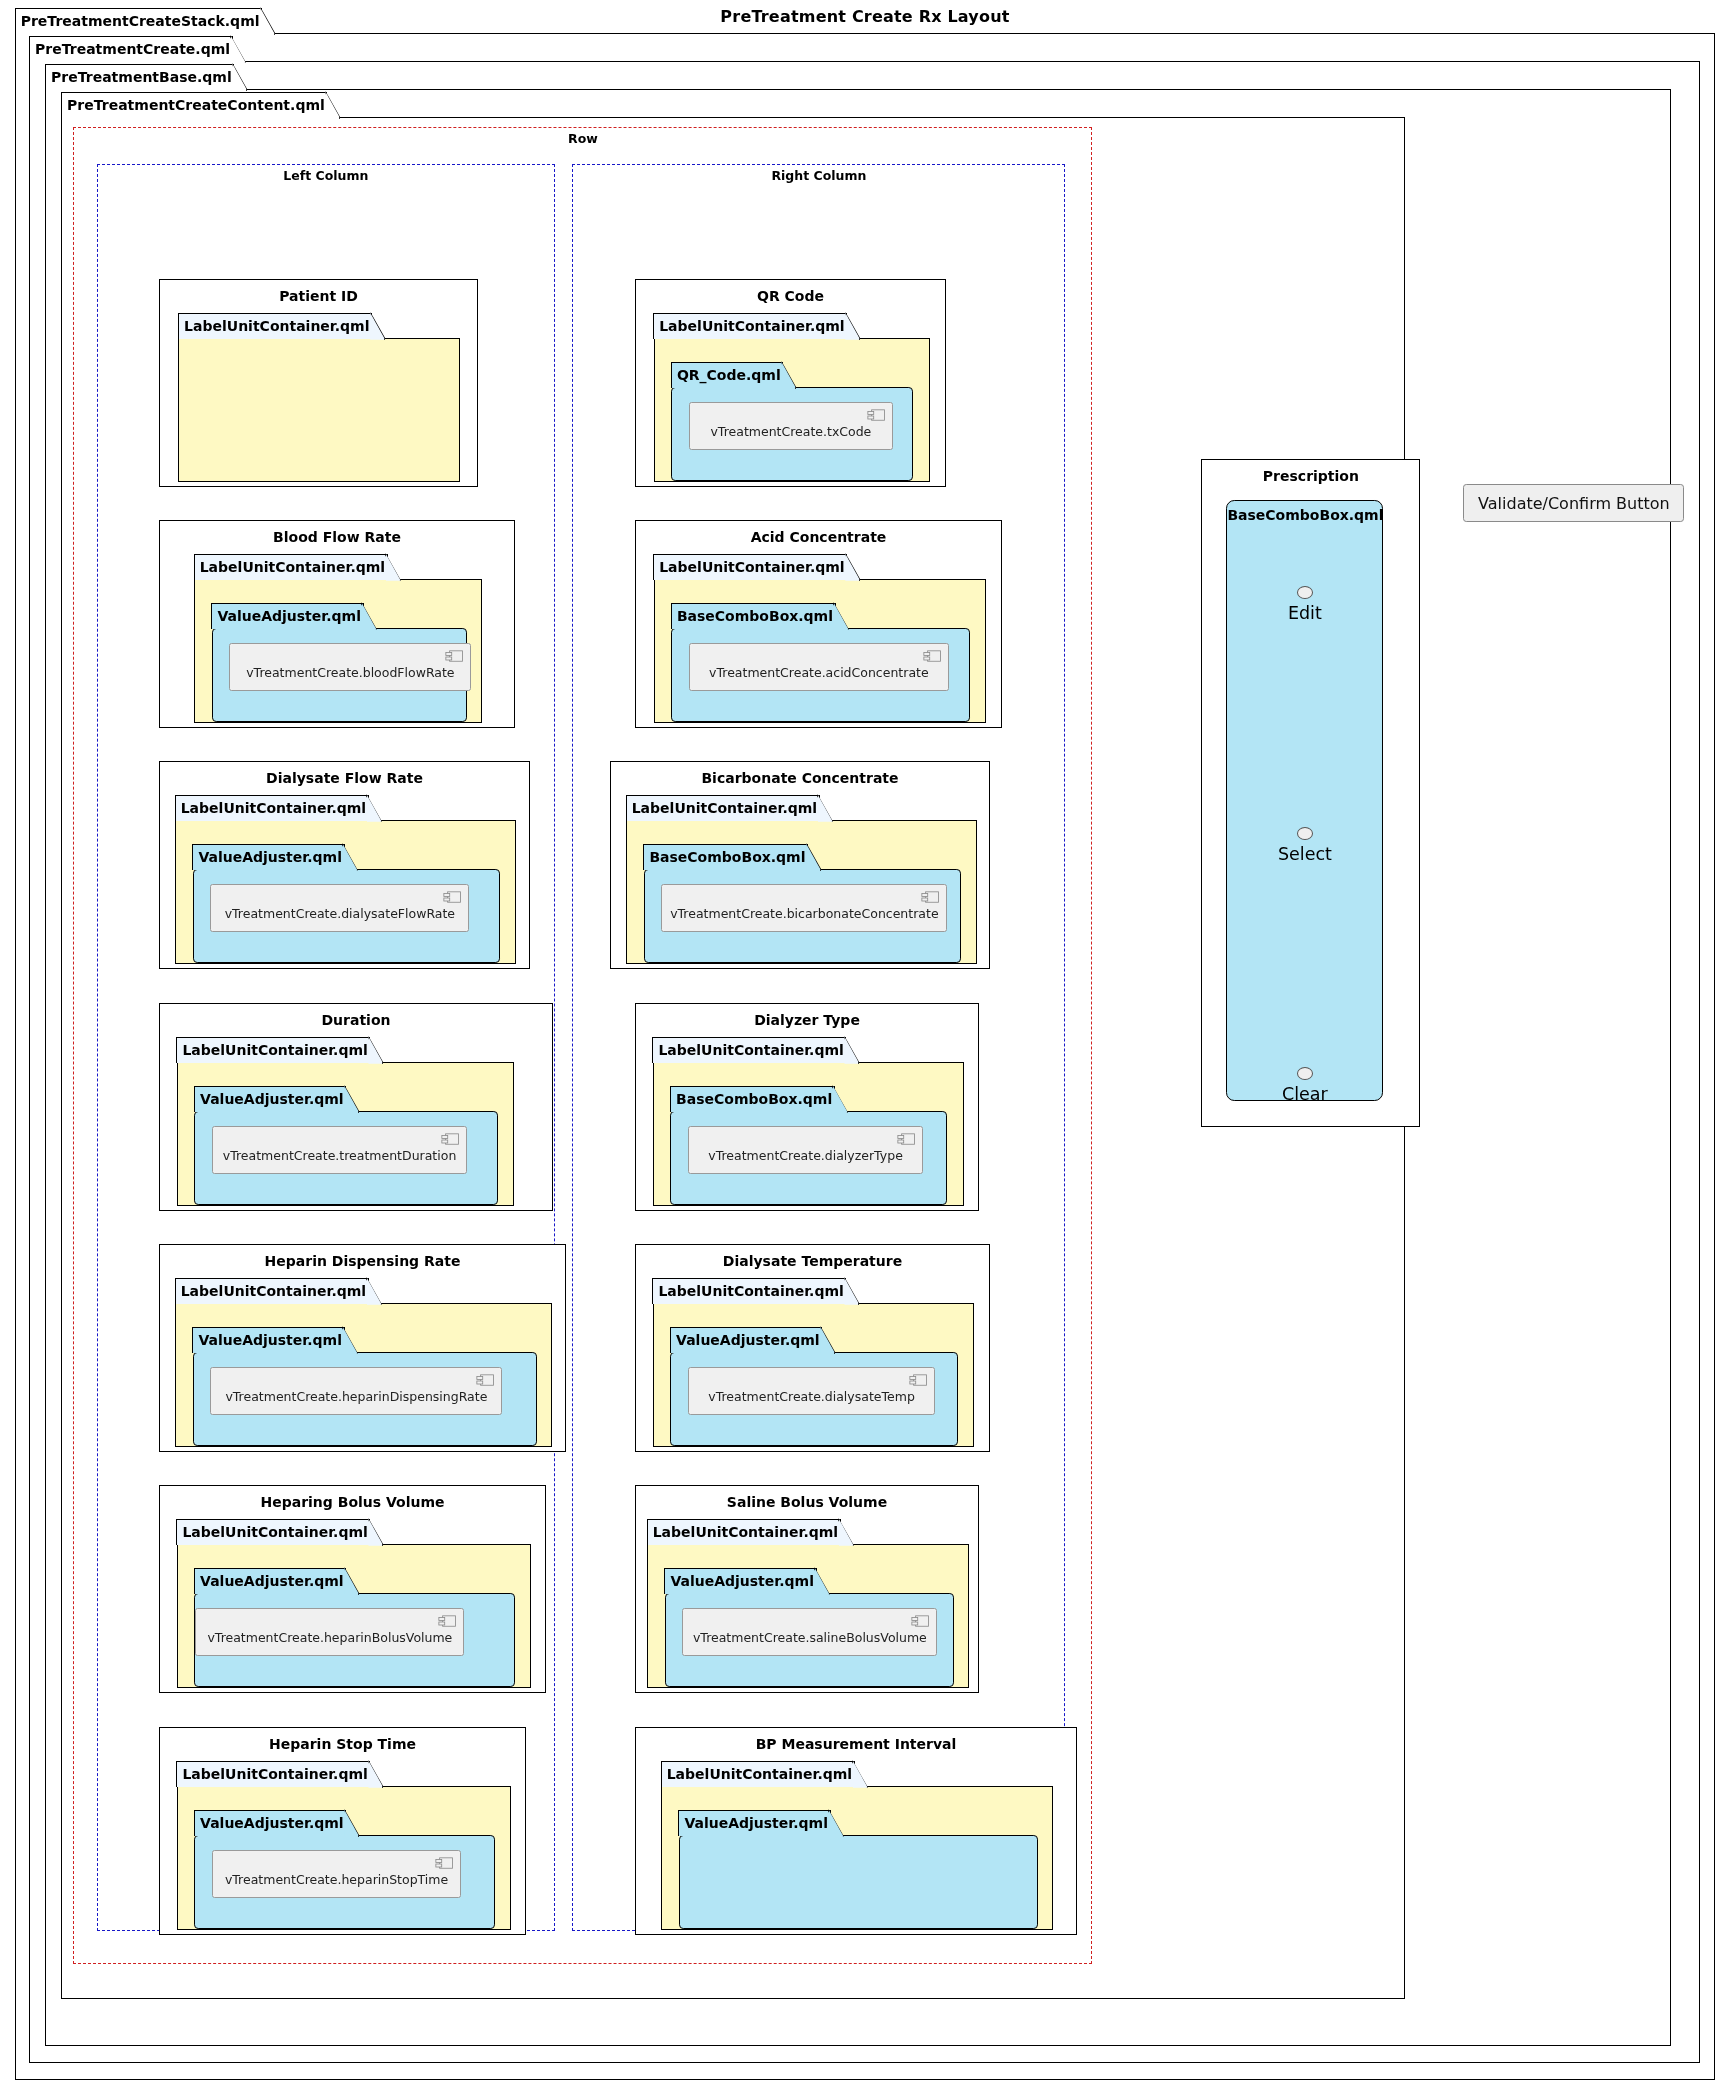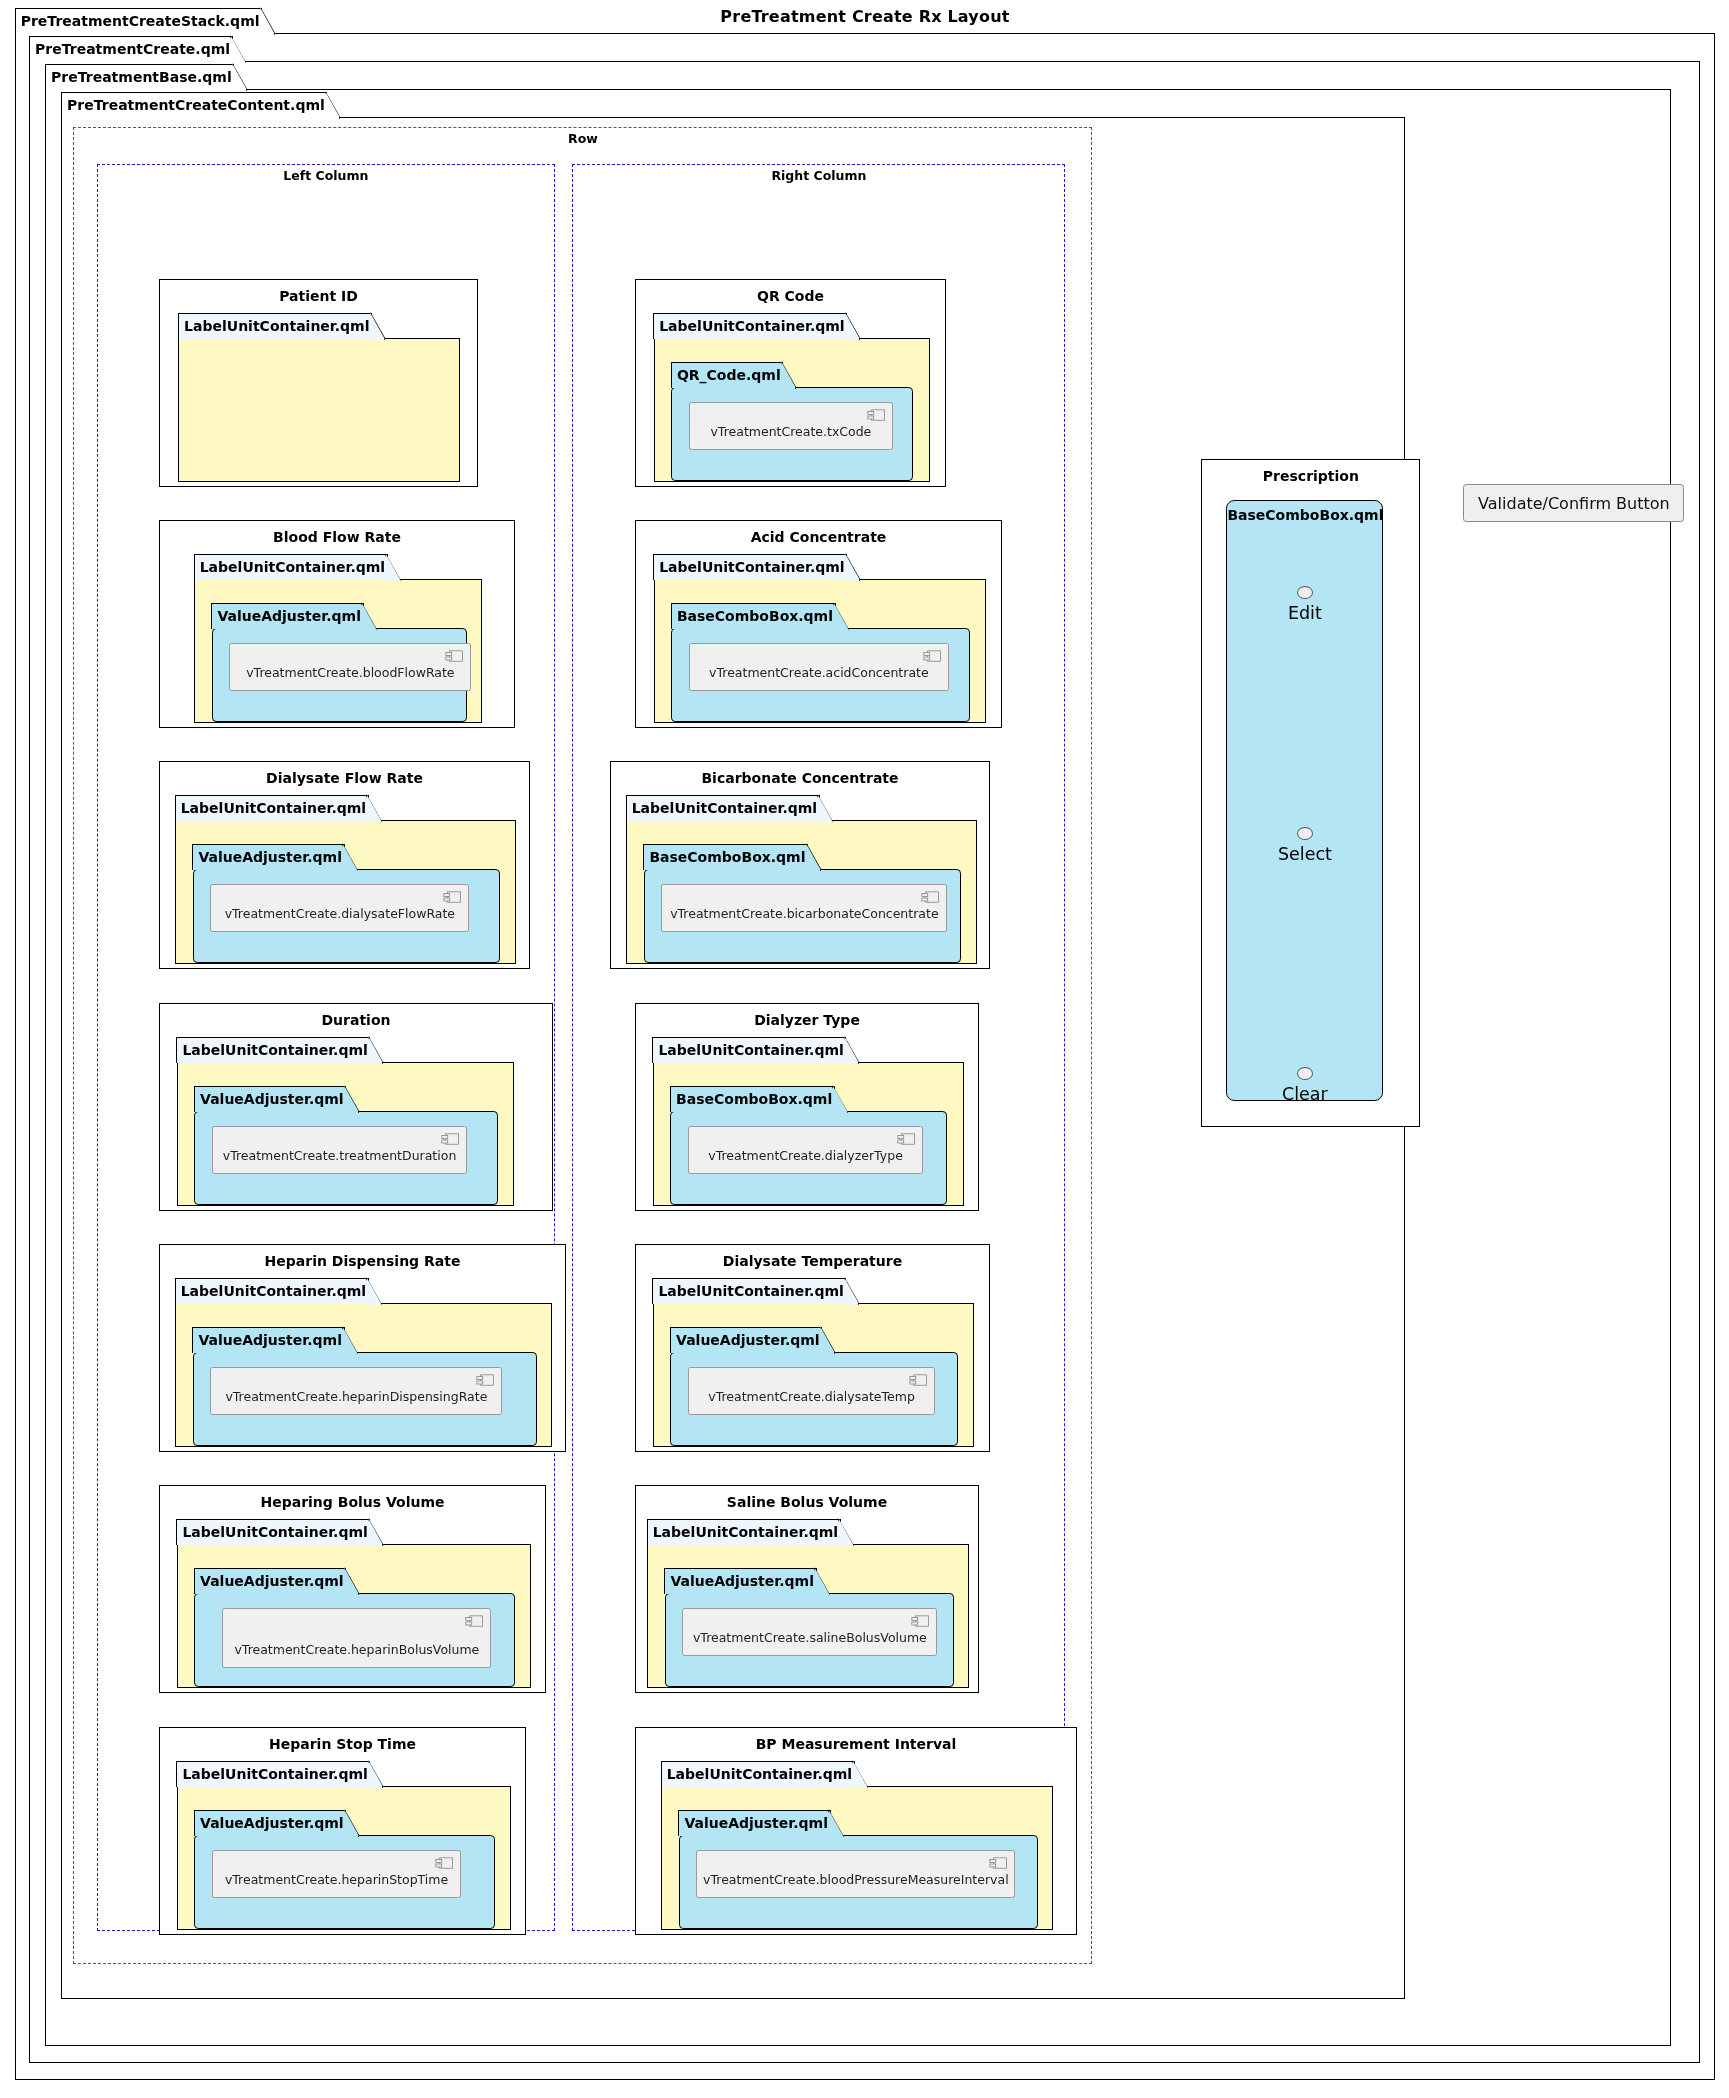--- a/index.html
+++ b/index.html
@@ -430,21 +430,21 @@
 
       <div class="pkg lvl-inner" style="left:16.7px; top:48px; width:321px; height:94px;">
         <div class="pkg-tab">
           <span>ValueAdjuster.qml</span>
           
 <svg class="tab-slash" viewBox="0 0 20 34">
   <line x1="0" y1="1" x2="18" y2="33" stroke="#000" stroke-width="1.6"></line>
 </svg>
         </div>
 
-        <div class="component" style="left:27px; top:14px; width:269px; height:60px;">
+        <div class="component" style="left:0; top:14px; width:269px; height:48px;">
 
 <svg class="comp-icon" viewBox="0 0 22 15">
   <rect x="5.5" y="1" width="15.5" height="12.5" fill="#f0f0f0" stroke="#8a8a8a" stroke-width="1"></rect>
   <rect x="1" y="3" width="7" height="3.6" fill="#f0f0f0" stroke="#8a8a8a" stroke-width="1"></rect>
   <rect x="1" y="8.4" width="7" height="3.6" fill="#f0f0f0" stroke="#8a8a8a" stroke-width="1"></rect>
 </svg>
           <div class="comp-label">vTreatmentCreate.heparinBolusVolume</div>
         </div>
       </div>
     </div>
@@ -694,26 +694,17 @@
 
       <div class="pkg lvl-inner" style="left:16.7px; top:48px; width:359px; height:94px;">
         <div class="pkg-tab">
           <span>ValueAdjuster.qml</span>
           
 <svg class="tab-slash" viewBox="0 0 20 34">
   <line x1="0" y1="1" x2="18" y2="33" stroke="#000" stroke-width="1.6"></line>
 </svg>
         </div>
 
-        <div class="component" style="left:16.7px; top:14px; width:319px; height:48px;">
-
-<svg class="comp-icon" viewBox="0 0 22 15">
-  <rect x="5.5" y="1" width="15.5" height="12.5" fill="#f0f0f0" stroke="#8a8a8a" stroke-width="1"></rect>
-  <rect x="1" y="3" width="7" height="3.6" fill="#f0f0f0" stroke="#8a8a8a" stroke-width="1"></rect>
-  <rect x="1" y="8.4" width="7" height="3.6" fill="#f0f0f0" stroke="#8a8a8a" stroke-width="1"></rect>
-</svg>
-          <div class="comp-label">vTreatmentCreate.bloodPressureMeasureInterval</div>
-        </div>
       </div>
     </div>
     </div>
   </div>
 
 
 </body></html>

